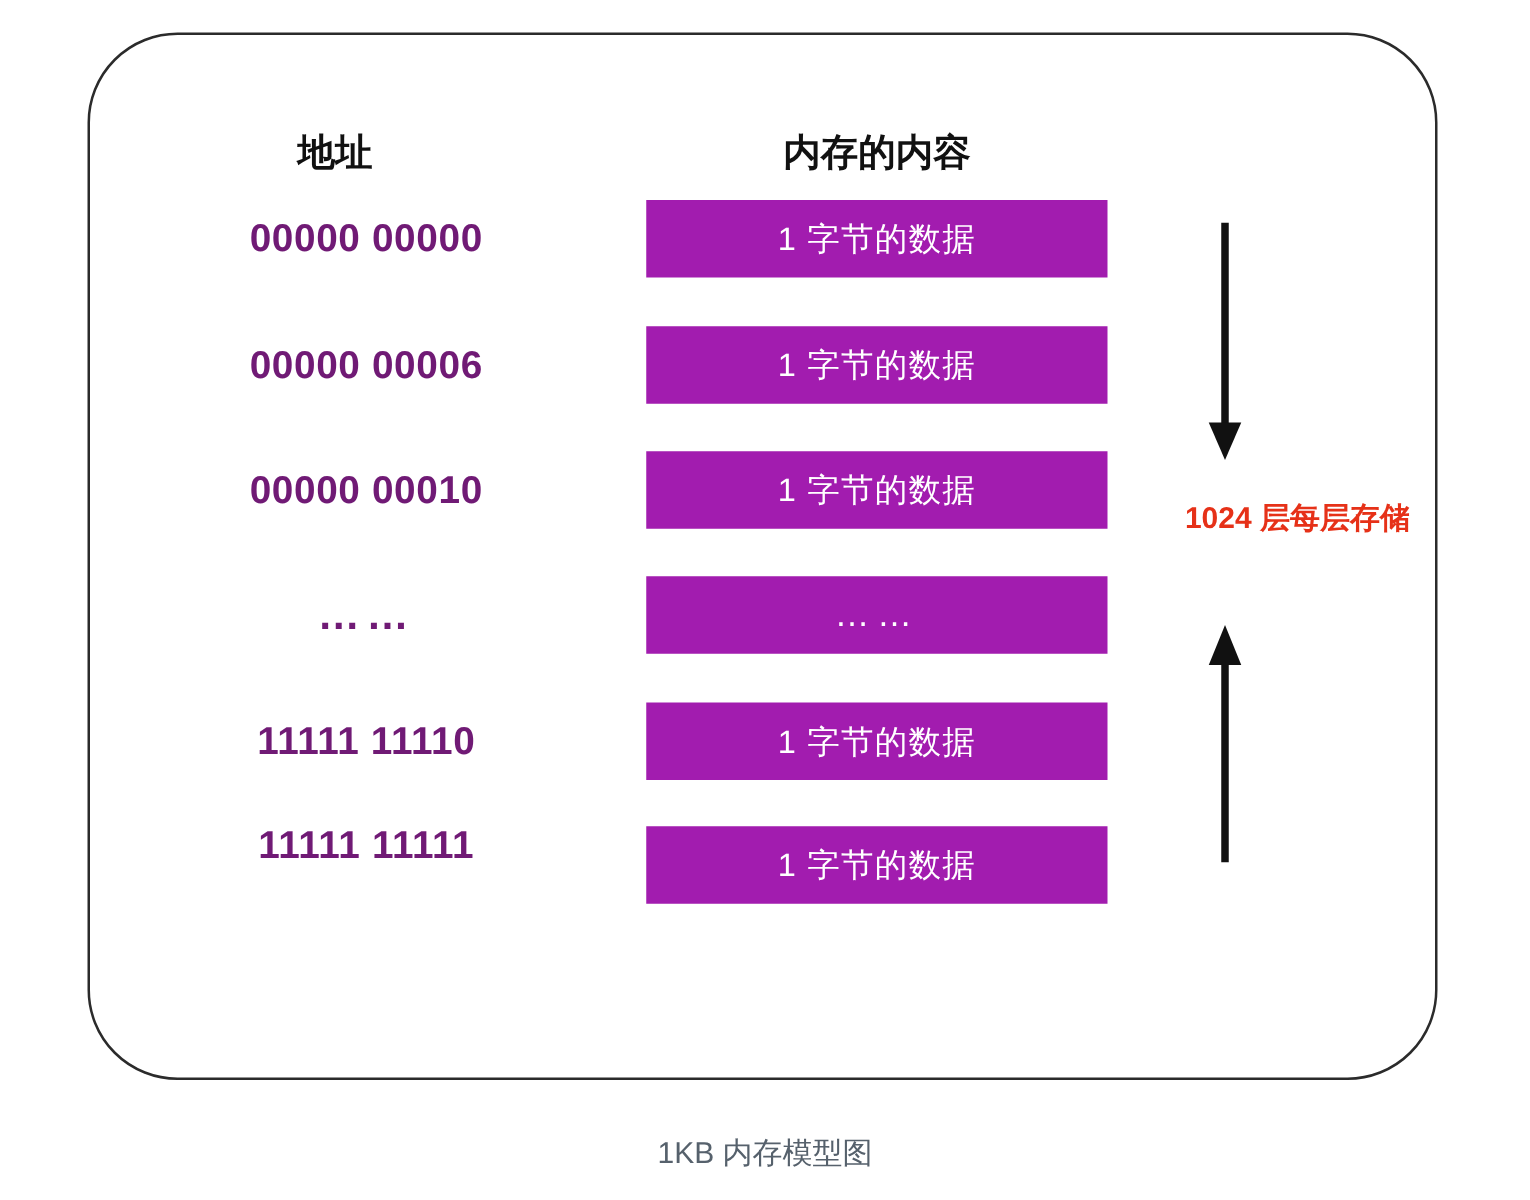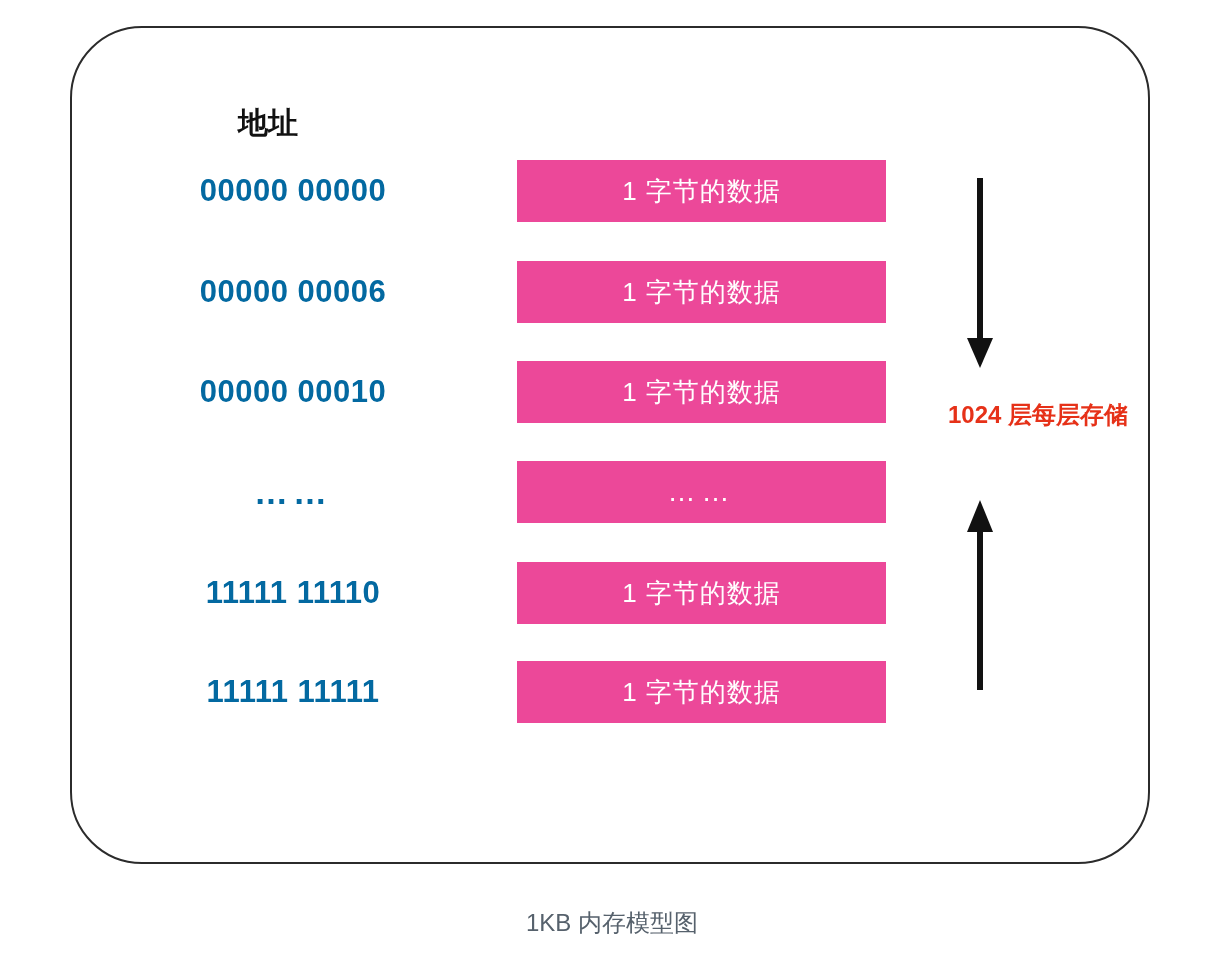--- a/index.html
+++ b/index.html
@@ -50,39 +50,39 @@
     left: 517px;
     top: 106px;
     width: 369px;
   }
   
   .addr-label {
     position: absolute;
     left: 148px;
     width: 290px;
     text-align: center;
-    color: #0369a1;
+    color: #701a75;
     font-weight: bold;
     font-size: 31px;
     line-height: 62px;
     height: 62px;
     white-space: nowrap;
     letter-spacing: 0.5px;
   }
   .addr-label.ellipsis {
     font-size: 34px;
     letter-spacing: 5px;
   }
   
   .mem-cell {
     position: absolute;
     left: 517px;
     width: 369px;
     height: 62px;
-    background: #ec4899;
+    background: #a21caf;
     color: #ffffff;
     font-size: 26px;
     line-height: 62px;
     text-align: center;
     white-space: nowrap;
     letter-spacing: 1px;
   }
   .mem-cell.ellipsis {
     font-size: 28px;
     letter-spacing: 6px;
@@ -124,33 +124,34 @@
   }
 </style>
 </head>
 <body>
 
 <div id="figure">
 
   <div class="outer-frame"></div>
 
   <div class="col-header hdr-address">地址</div>
+  <div class="col-header hdr-content">内存的内容</div>
 
   <div id="rows-layer">
       <div class="addr-label" style="top: 160px;">00000 00000</div>
       <div class="mem-cell" style="top: 160px;">1 字节的数据</div>
       <div class="addr-label" style="top: 261px;">00000 00006</div>
       <div class="mem-cell" style="top: 261px;">1 字节的数据</div>
       <div class="addr-label" style="top: 361px;">00000 00010</div>
       <div class="mem-cell" style="top: 361px;">1 字节的数据</div>
       <div class="addr-label ellipsis" style="top: 461px;">……</div>
       <div class="mem-cell ellipsis" style="top: 461px;">……</div>
       <div class="addr-label" style="top: 562px;">11111 11110</div>
       <div class="mem-cell" style="top: 562px;">1 字节的数据</div>
-      <div class="addr-label" style="top: 661px;">11111 11111</div>
+      <div class="addr-label" style="top: 645px;">11111 11111</div>
       <div class="mem-cell" style="top: 661px;">1 字节的数据</div>
     </div>
 
   <svg class="arrow-down" viewBox="0 0 34 190">
     <line x1="17" y1="0" x2="17" y2="172" stroke="#111111" stroke-width="6"></line>
     <polygon points="17,190 4,160 30,160" fill="#111111"></polygon>
   </svg>
 
   <svg class="arrow-up" viewBox="0 0 34 192">
     <line x1="17" y1="192" x2="17" y2="22" stroke="#111111" stroke-width="6"></line>

